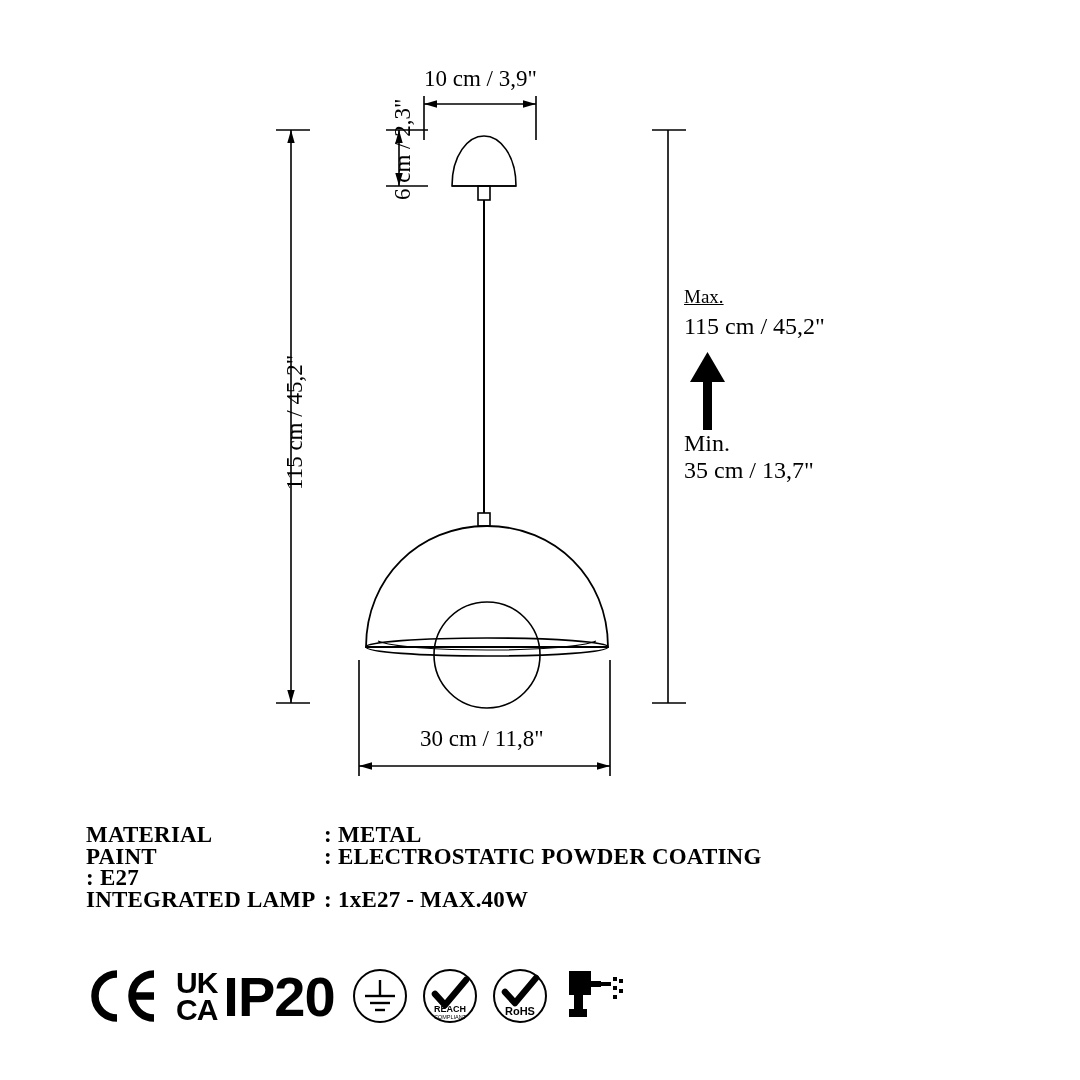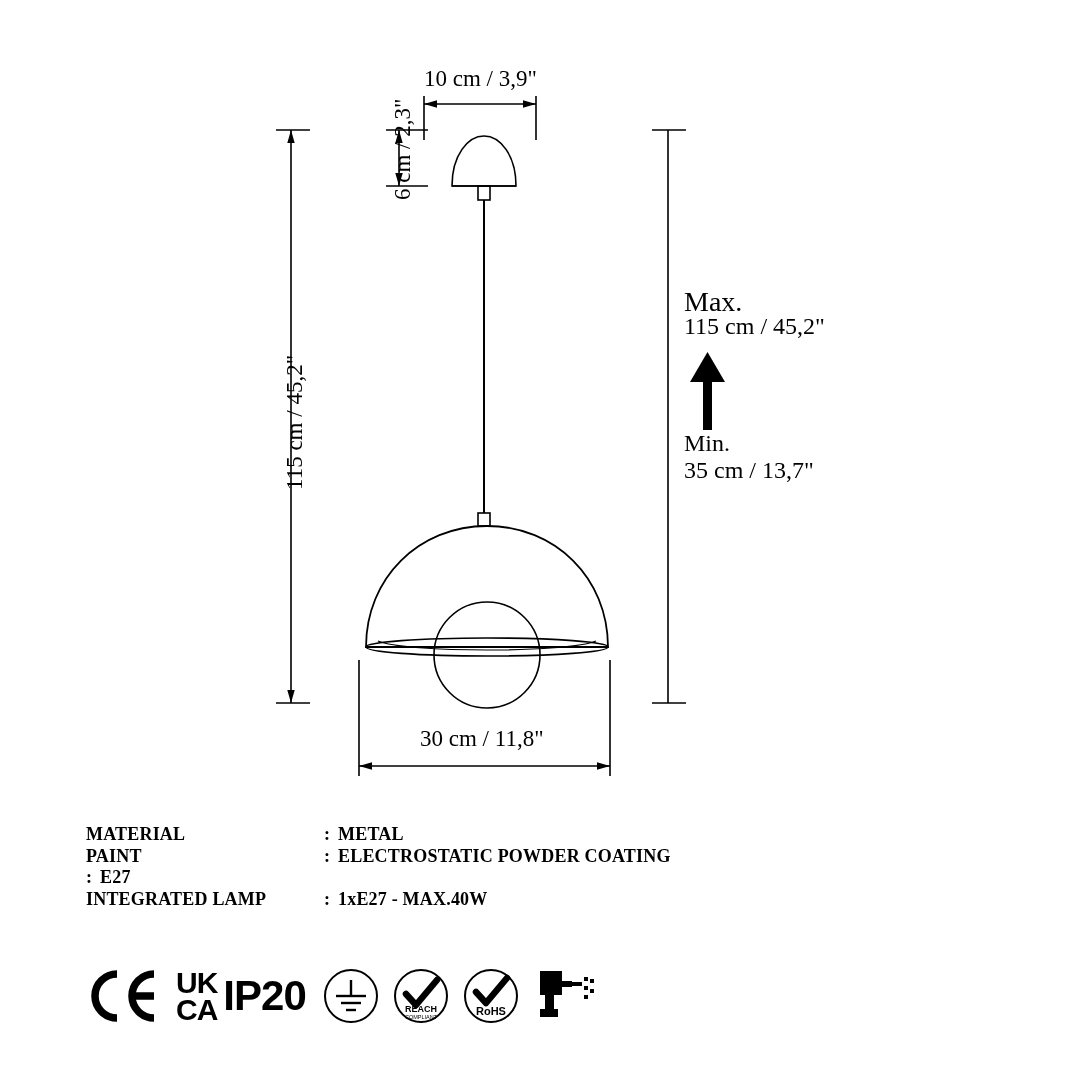--- a/index.html
+++ b/index.html
@@ -39,21 +39,21 @@
     transform-origin: 0 0;
     transform: rotate(-90deg);
   }
   
   .specs {
     position: absolute;
     left: 86px;
     top: 824px;
     font-family: "Liberation Serif", serif;
     font-weight: bold;
-    font-size: 18px;
+    font-size: 23px;
     line-height: 21.5px;
     letter-spacing: 0.2px;
   }
   .spec-row {
     display: flex;
     align-items: baseline;
   }
   .spec-key {
     width: 238px;
     flex: 0 0 238px;
@@ -88,21 +88,21 @@
     font-size: 30px;
     line-height: 27px;
     letter-spacing: -1px;
     margin-left: 4px;
     margin-right: 6px;
     text-align: center;
   }
   .ip20 {
     font-family: "Liberation Sans", sans-serif;
     font-weight: bold;
-    font-size: 42px;
+    font-size: 56px;
     letter-spacing: -1px;
     margin-right: 16px;
   }
   .circ-badge {
     margin-right: 12px;
   }
   .sr {
     position: absolute;
     width: 1px; height: 1px;
     overflow: hidden;
@@ -174,21 +174,21 @@
 
     </g>
   </svg>
 
   <div class="lbl" style="left:424px; top:66px;">10 cm / 3,9"</div>
 
   <div class="lbl lbl-vert" style="left:390px; top:200px;">6 cm / 2,3"</div>
 
   <div class="lbl lbl-vert" style="left:282px; top:490px;">115 cm / 45,2"</div>
 
-  <div class="lbl" style="left:684px; top:286px; font-size:28px;">Max.</div>
+  <div class="lbl" style="left:684px; top:286px; font-size:19px;text-decoration:underline;">Max.</div>
   <div class="lbl" style="left:684px; top:313px; font-size:24px;">115 cm / 45,2"</div>
 
   <div class="lbl" style="left:684px; top:430px; font-size:24px;">Min.</div>
   <div class="lbl" style="left:684px; top:457px; font-size:24px;">35 cm / 13,7"</div>
 
   <div class="lbl" style="left:420px; top:726px;">30 cm / 11,8"</div>
 
   <div class="specs">
     <div class="spec-row">
       <span class="spec-key">MATERIAL</span>

